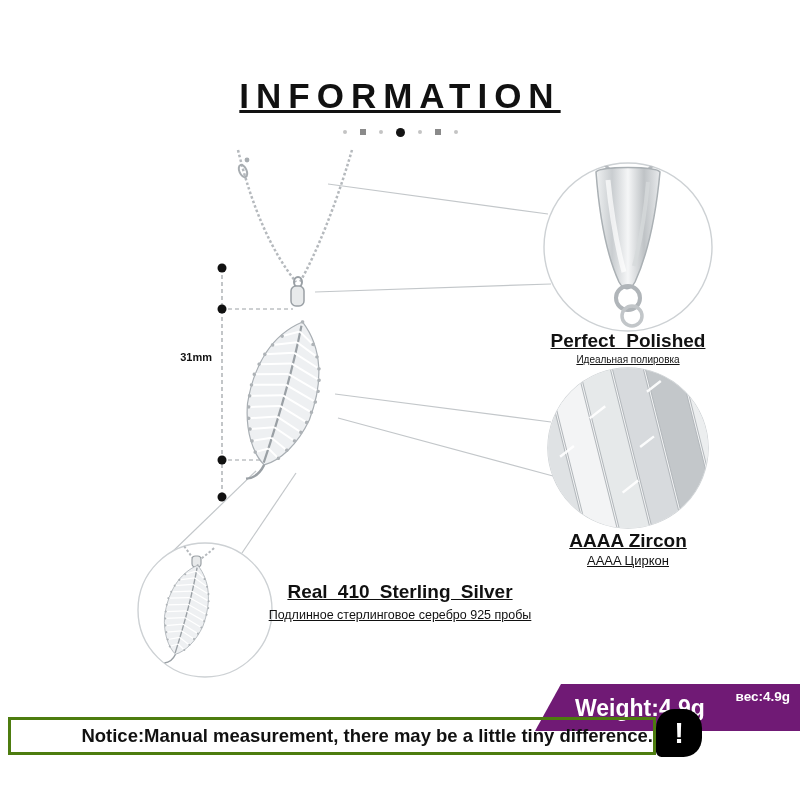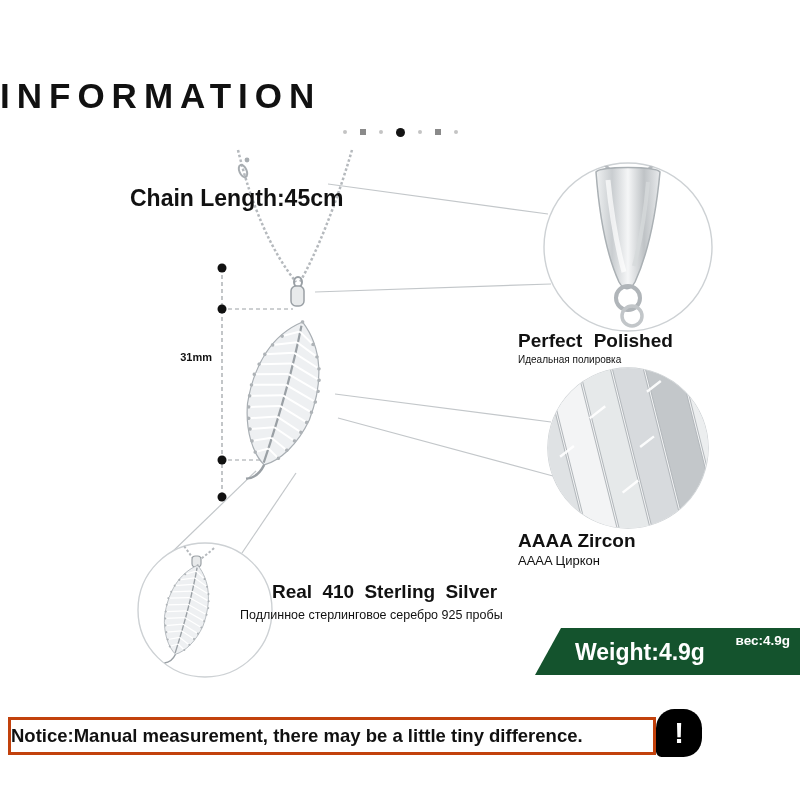--- a/index.html
+++ b/index.html
@@ -1,45 +1,45 @@
 <!DOCTYPE html>
 <html><head>
 <meta charset="utf-8">
 <style>
   html,body{margin:0;padding:0;background:#fff;}
   #canvas{position:relative;width:800px;height:800px;background:#ffffff;overflow:hidden;
           font-family:"Liberation Sans",sans-serif;color:#111;}
   .abs{position:absolute;}
-  .ctr{}
+  .ctr{text-align:center;text-decoration:underline;}
   #art{position:absolute;left:0;top:0;}
 
   #title{left:0;top:76px;width:800px;font-size:35px;font-weight:700;letter-spacing:7px;}
   #dots{left:0;top:126px;width:800px;display:flex;justify-content:center;align-items:center;gap:13px;height:12px;}
   .d-s{width:4px;height:4px;background:#c4c4c4;border-radius:50%;}
   .d-m{width:6px;height:6px;background:#8a8a8a;}
   .d-l{width:9px;height:9px;background:#141414;border-radius:50%;}
 
   #chain-en{left:130px;top:185px;width:340px;font-size:23px;font-weight:700;}
   #chain-ru{left:130px;top:214px;width:340px;font-size:14.5px;font-weight:700;}
   #dim-label{left:148px;top:351px;width:64px;text-align:right;font-size:11px;font-weight:700;}
 
   #polished-en{left:518px;top:330px;width:220px;font-size:19px;font-weight:700;word-spacing:6px;}
   #polished-ru{left:518px;top:354px;width:220px;font-size:10px;}
   #zircon-en{left:518px;top:530px;width:220px;font-size:19px;font-weight:700;}
   #zircon-ru{left:518px;top:553px;width:220px;font-size:13px;}
   #silver-en{left:272px;top:581px;width:256px;font-size:19px;font-weight:700;word-spacing:5px;}
   #silver-ru{left:240px;top:608px;width:320px;font-size:12.5px;}
 
-  #weight-bar{left:535px;top:628px;width:265px;height:47px;background:#14532d;
+  #weight-bar{left:535px;top:684px;width:265px;height:47px;background:#701a75;
               clip-path:polygon(26px 0,100% 0,100% 100%,0 100%);}
   #weight-en{position:absolute;left:40px;top:11px;font-size:23px;font-weight:700;color:#fff;}
   #weight-ru{position:absolute;right:10px;top:5px;font-size:13.5px;font-weight:700;color:#fff;}
 
-  #notice-bar{left:8px;top:717px;width:642px;height:32px;border:3px solid #c2410c;
-              display:flex;align-items:center;justify-content:flex-start;
+  #notice-bar{left:8px;top:717px;width:642px;height:32px;border:3px solid #4d7c0f;
+              display:flex;align-items:center;justify-content:flex-end;
               font-size:18.5px;font-weight:700;white-space:nowrap;}
   #alert-badge{left:656px;top:709px;width:46px;height:48px;background:#000;
                border-radius:40% 40% 40% 12%;display:flex;align-items:center;justify-content:center;
                color:#fff;font-size:29px;font-weight:700;}
 </style>
 </head>
 <body>
 
 <div id="canvas">
 
@@ -149,21 +149,20 @@
   <div id="dots" class="abs">
     <span class="d-s"></span>
     <span class="d-m"></span>
     <span class="d-s"></span>
     <span class="d-l"></span>
     <span class="d-s"></span>
     <span class="d-m"></span>
     <span class="d-s"></span>
   </div>
 
-  <div id="chain-en" class="abs ctr">Chain Length:45cm</div>
   <div id="dim-label" class="abs">31mm</div>
 
   <div id="polished-en" class="abs ctr">Perfect Polished</div>
   <div id="polished-ru" class="abs ctr">Идеальная полировка</div>
 
   <div id="zircon-en" class="abs ctr">AAAA Zircon</div>
   <div id="zircon-ru" class="abs ctr">AAAA Циркон</div>
 
   <div id="silver-en" class="abs ctr">Real 410 Sterling Silver</div>
   <div id="silver-ru" class="abs ctr">Подлинное стерлинговое серебро 925 пробы</div>

